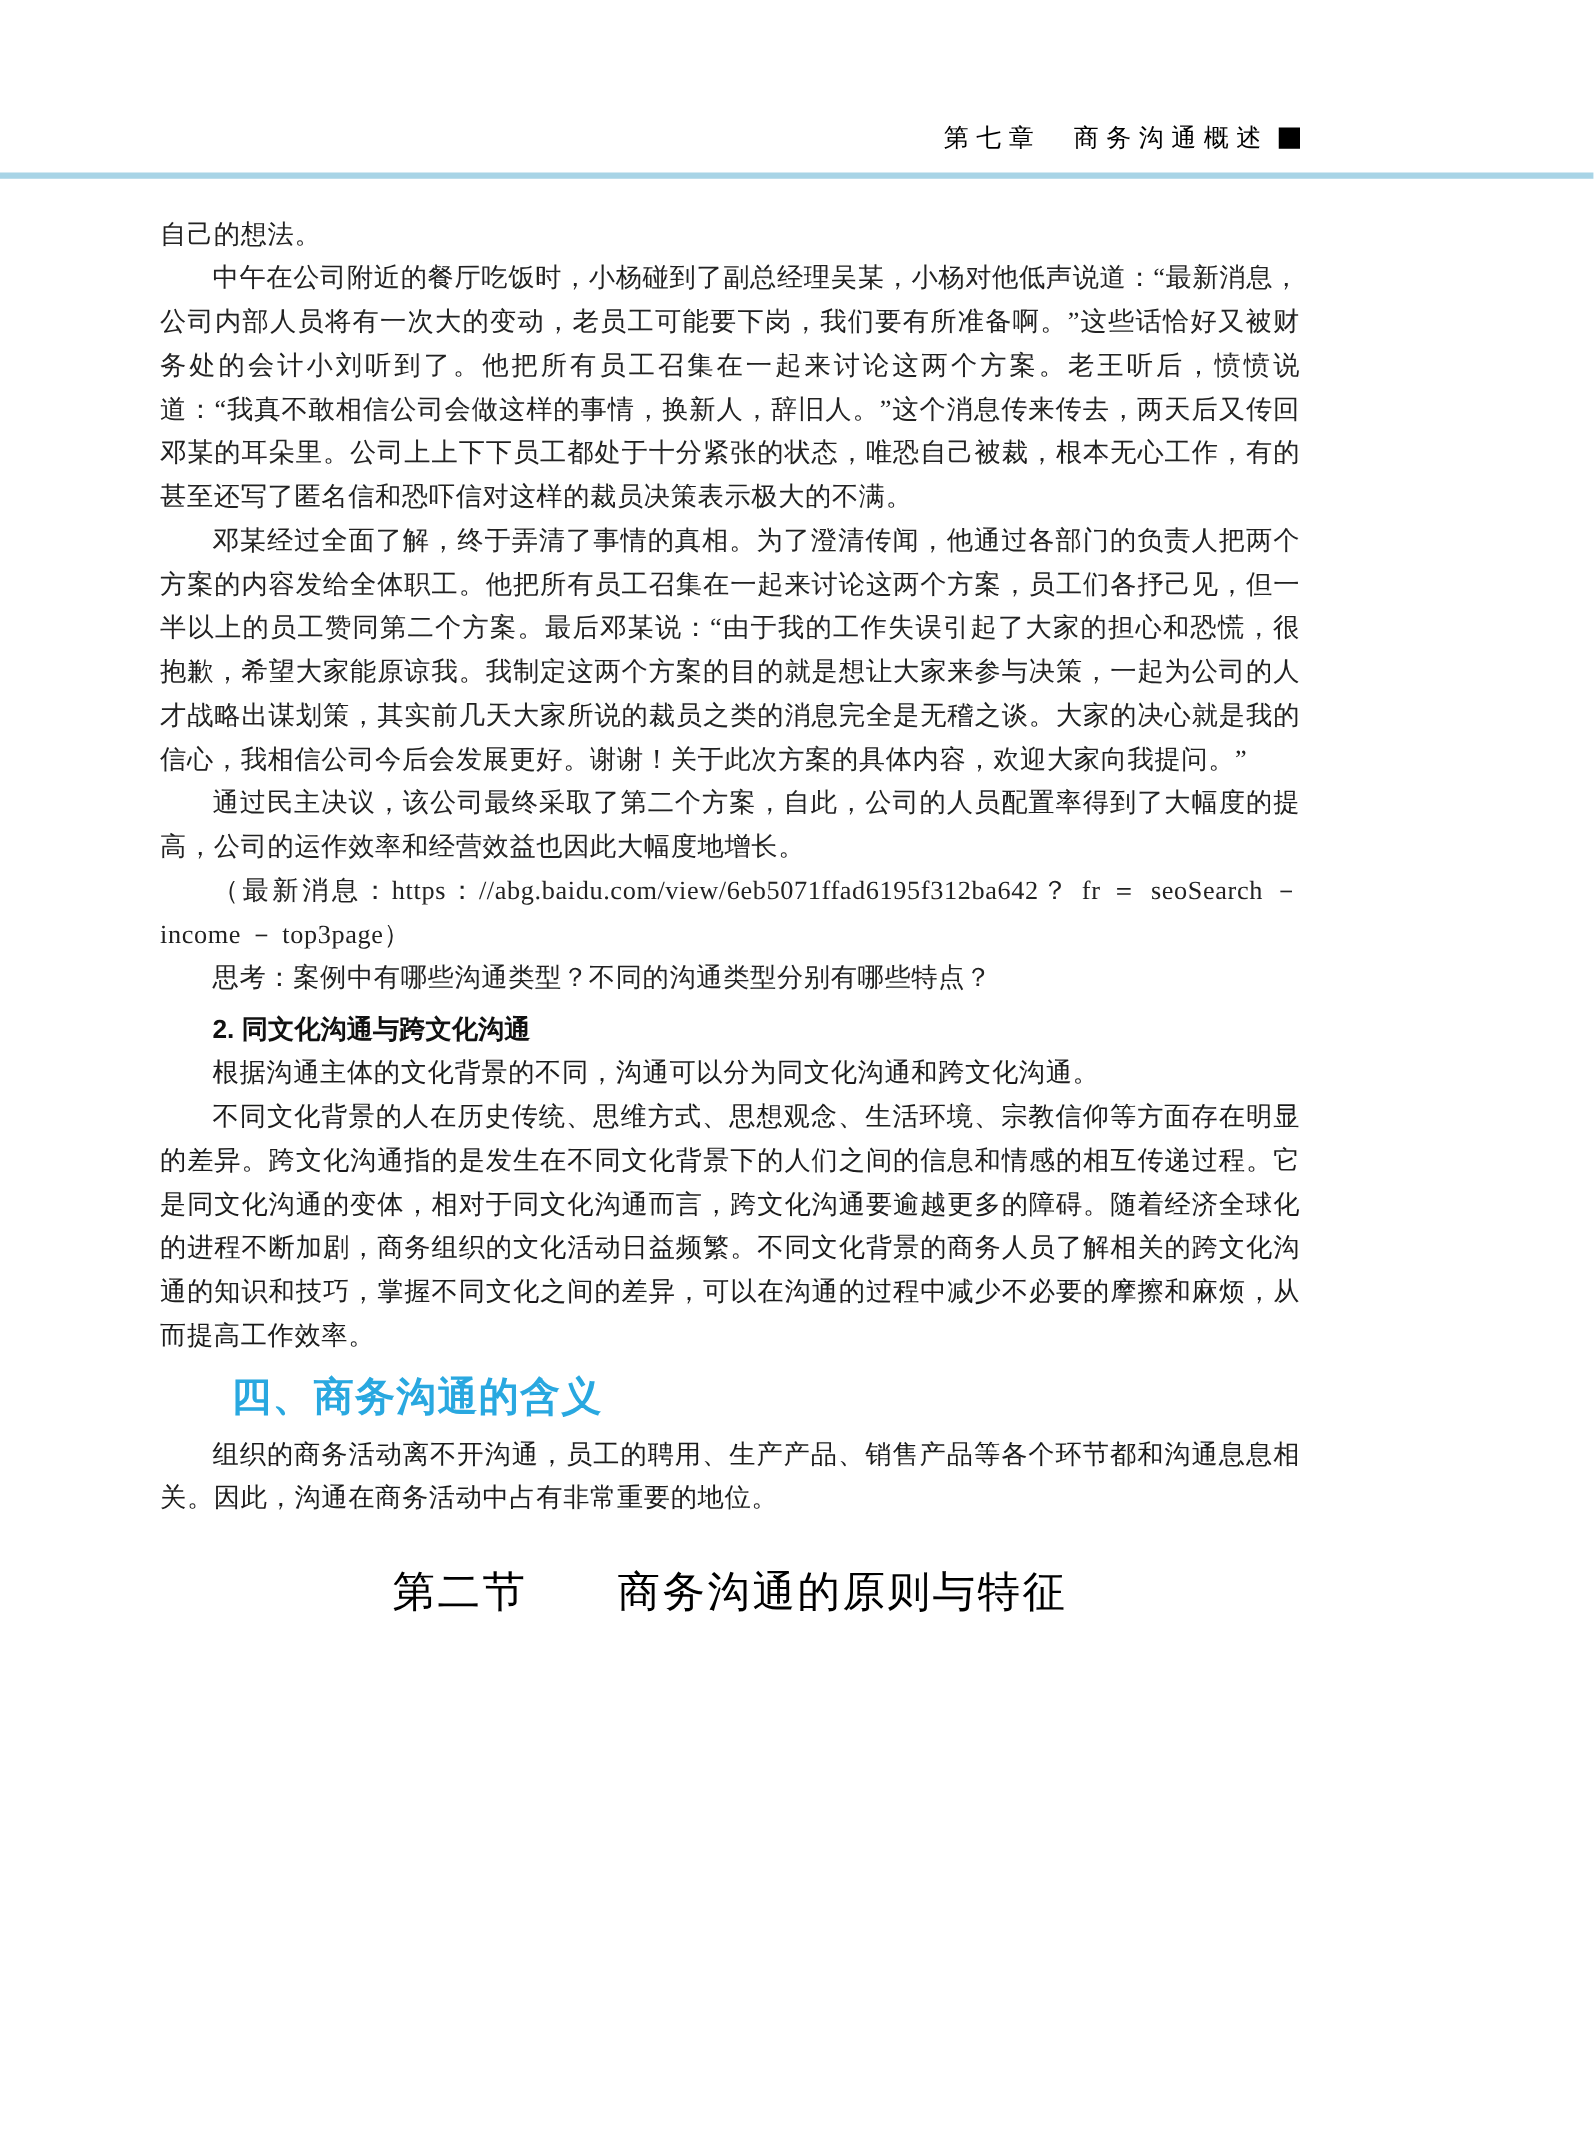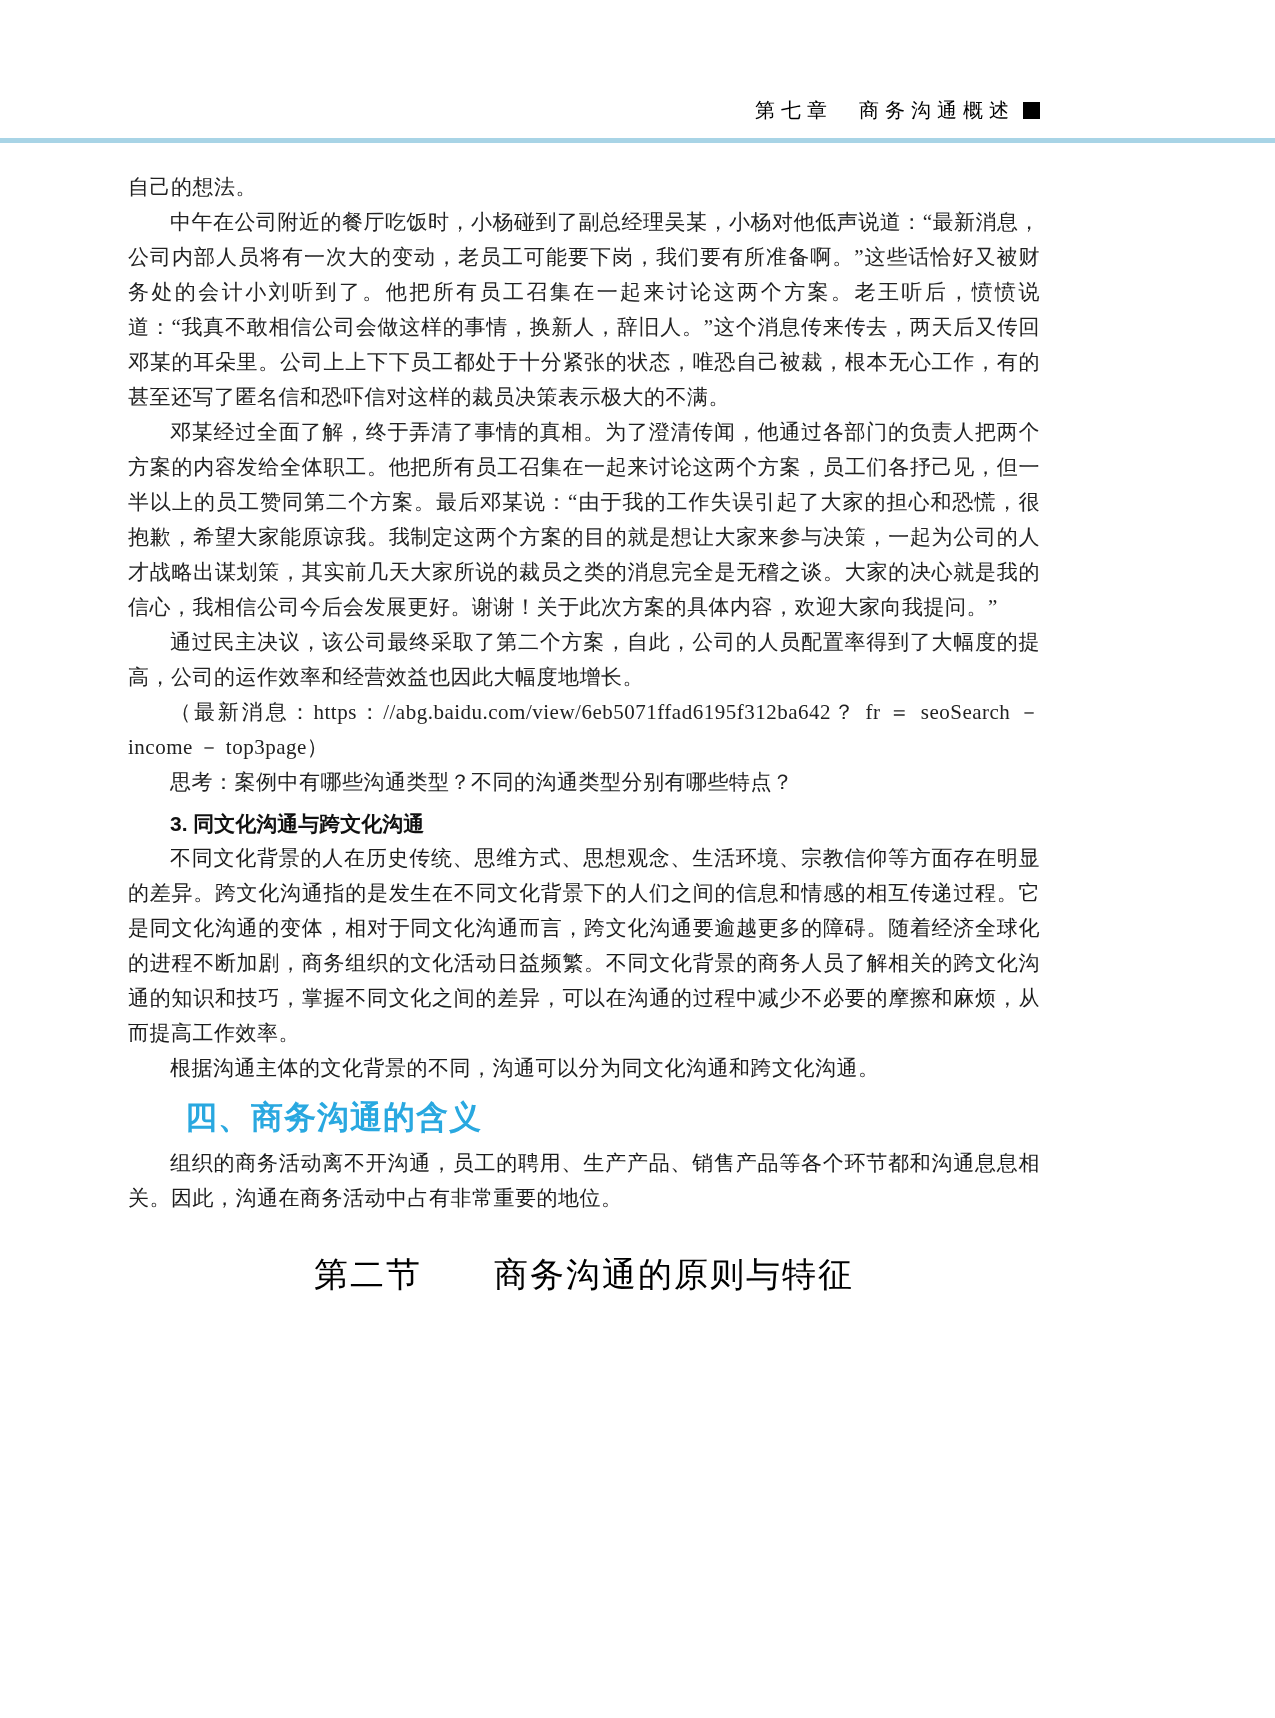--- a/index.html
+++ b/index.html
@@ -116,25 +116,25 @@
     <p class="body kaiti indent">中午在公司附近的餐厅吃饭时，小杨碰到了副总经理吴某，小杨对他低声说道：“最新消息，公司内部人员将有一次大的变动，老员工可能要下岗，我们要有所准备啊。”这些话恰好又被财务处的会计小刘听到了。他把所有员工召集在一起来讨论这两个方案。老王听后，愤愤说道：“我真不敢相信公司会做这样的事情，换新人，辞旧人。”这个消息传来传去，两天后又传回邓某的耳朵里。公司上上下下员工都处于十分紧张的状态，唯恐自己被裁，根本无心工作，有的甚至还写了匿名信和恐吓信对这样的裁员决策表示极大的不满。</p>
 
     <p class="body kaiti indent">邓某经过全面了解，终于弄清了事情的真相。为了澄清传闻，他通过各部门的负责人把两个方案的内容发给全体职工。他把所有员工召集在一起来讨论这两个方案，员工们各抒己见，但一半以上的员工赞同第二个方案。最后邓某说：“由于我的工作失误引起了大家的担心和恐慌，很抱歉，希望大家能原谅我。我制定这两个方案的目的就是想让大家来参与决策，一起为公司的人才战略出谋划策，其实前几天大家所说的裁员之类的消息完全是无稽之谈。大家的决心就是我的信心，我相信公司今后会发展更好。谢谢！关于此次方案的具体内容，欢迎大家向我提问。”</p>
 
     <p class="body kaiti indent">通过民主决议，该公司最终采取了第二个方案，自此，公司的人员配置率得到了大幅度的提高，公司的运作效率和经营效益也因此大幅度地增长。</p>
 
     <p class="body kaiti indent">（最新消息：https：//abg.baidu.com/view/6eb5071ffad6195f312ba642？ fr ＝ seoSearch － income － top3page）</p>
 
     <p class="body kaiti indent">思考：案例中有哪些沟通类型？不同的沟通类型分别有哪些特点？</p>
 
-    <p class="item-title">3. 同文化沟通与跨文化沟通</p>
+    <p class="item-title">2. 同文化沟通与跨文化沟通</p>
+
+    <p class="body indent">根据沟通主体的文化背景的不同，沟通可以分为同文化沟通和跨文化沟通。</p>
 
     <p class="body indent">不同文化背景的人在历史传统、思维方式、思想观念、生活环境、宗教信仰等方面存在明显的差异。跨文化沟通指的是发生在不同文化背景下的人们之间的信息和情感的相互传递过程。它是同文化沟通的变体，相对于同文化沟通而言，跨文化沟通要逾越更多的障碍。随着经济全球化的进程不断加剧，商务组织的文化活动日益频繁。不同文化背景的商务人员了解相关的跨文化沟通的知识和技巧，掌握不同文化之间的差异，可以在沟通的过程中减少不必要的摩擦和麻烦，从而提高工作效率。</p>
-
-    <p class="body indent">根据沟通主体的文化背景的不同，沟通可以分为同文化沟通和跨文化沟通。</p>
 
     <h3 class="part-heading">四、商务沟通的含义</h3>
 
     <p class="body indent">组织的商务活动离不开沟通，员工的聘用、生产产品、销售产品等各个环节都和沟通息息相关。因此，沟通在商务活动中占有非常重要的地位。</p>
 
 
     <h2 class="section-heading">第二节　　商务沟通的原则与特征</h2>
 
     <h3 class="part-heading sub-heading-2">一、商务沟通的基本原则</h3>
 

